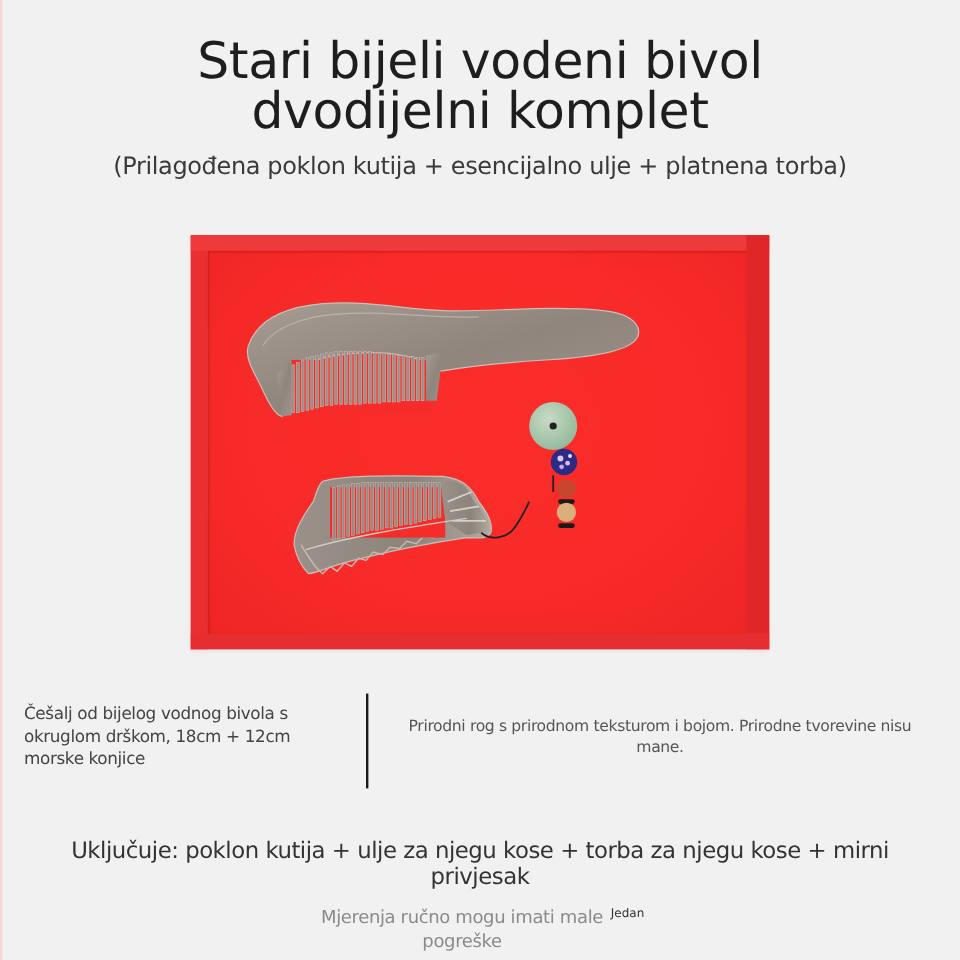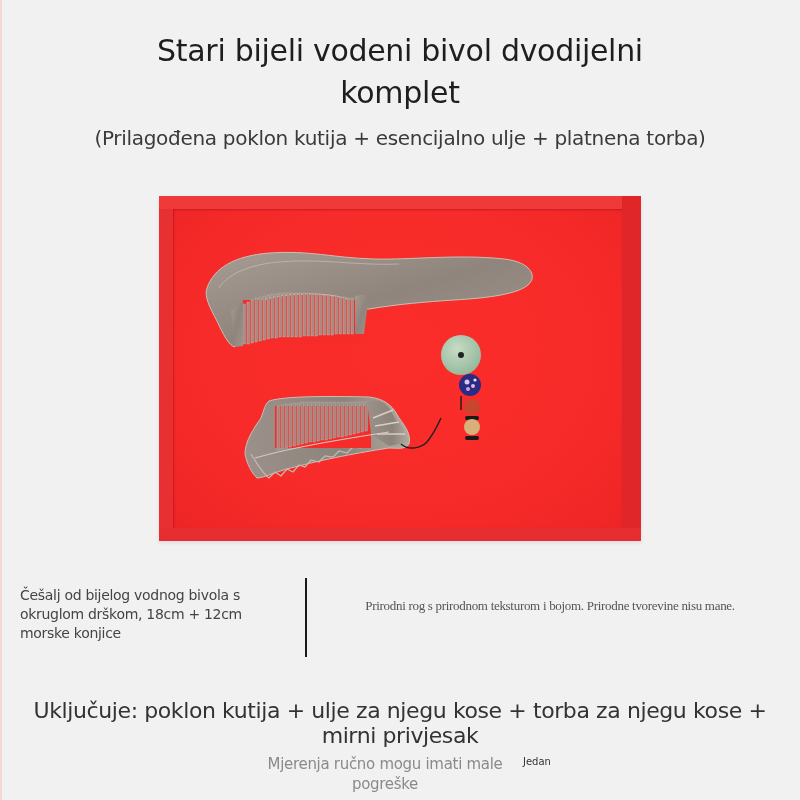--- a/index.html
+++ b/index.html
@@ -5,21 +5,21 @@
   html, body { margin: 0; padding: 0; }
   body {
     width: 800px; height: 800px; overflow: hidden; position: relative;
     background: #f1f1f1;
     font-family: "DejaVu Sans", sans-serif;
     color: #2a2a2a;
   }
   .left-edge { position: absolute; left: 0; top: 0; width: 2px; height: 800px; background: #f6d6d6; }
   .title {
     position: absolute; left: 100px; top: 30px; width: 600px;
-    text-align: center; font-size: 30px; line-height: 42px; color: #1e1e1e;
+    text-align: center; font-size: 42px; line-height: 42px; color: #1e1e1e;
     letter-spacing: -0.3px;
   }
   .subtitle {
     position: absolute; left: 60px; top: 126px; width: 680px;
     text-align: center; font-size: 20px; color: #3a3a3a; letter-spacing: -0.3px;
   }
   .box {
     position: absolute; left: 159px; top: 196px; width: 482px; height: 345px;
     background: #e8282b;
     box-shadow: 0 2px 4px rgba(0,0,0,0.08);
@@ -37,33 +37,32 @@
   .desc-left {
     position: absolute; left: 20px; top: 586px; width: 270px;
     text-align: left; font-size: 14px; line-height: 19px; color: #444;
     letter-spacing: -0.3px;
   }
   .divider { position: absolute; left: 305px; top: 578px; width: 2px; height: 79px; background: #1a1a1a; }
   .desc-right {
     position: absolute; left: 330px; top: 597px; width: 440px;
     text-align: center; font-size: 13px; line-height: 18px; color: #555;
     letter-spacing: -0.3px;
-    font-family: Liberation Serif, serif;
   }
   .includes {
     position: absolute; left: 20px; top: 698px; width: 760px;
-    text-align: center; font-size: 22px; color: #333; letter-spacing: -0.4px;
+    text-align: center; font-size: 19px; color: #333; letter-spacing: -0.4px;
   }
   .note {
     position: absolute; left: 250px; top: 754px; width: 270px;
     text-align: center; font-size: 15px; line-height: 20px; color: #8a8a8a;
     letter-spacing: -0.3px;
   }
   .note-tag {
-    position: absolute; left: 523px; top: 756px;
+    position: absolute; left: 509px; top: 756px;
     font-size: 10px; color: #333;
   }
 </style>
 </head>
 <body>
 
 <div class="left-edge"></div>
 
 <h1 class="title" style="margin:0;font-weight:normal;">Stari bijeli vodeni bivol dvodijelni komplet</h1>
 <div class="subtitle">(Prilagođena poklon kutija + esencijalno ulje + platnena torba)</div>

